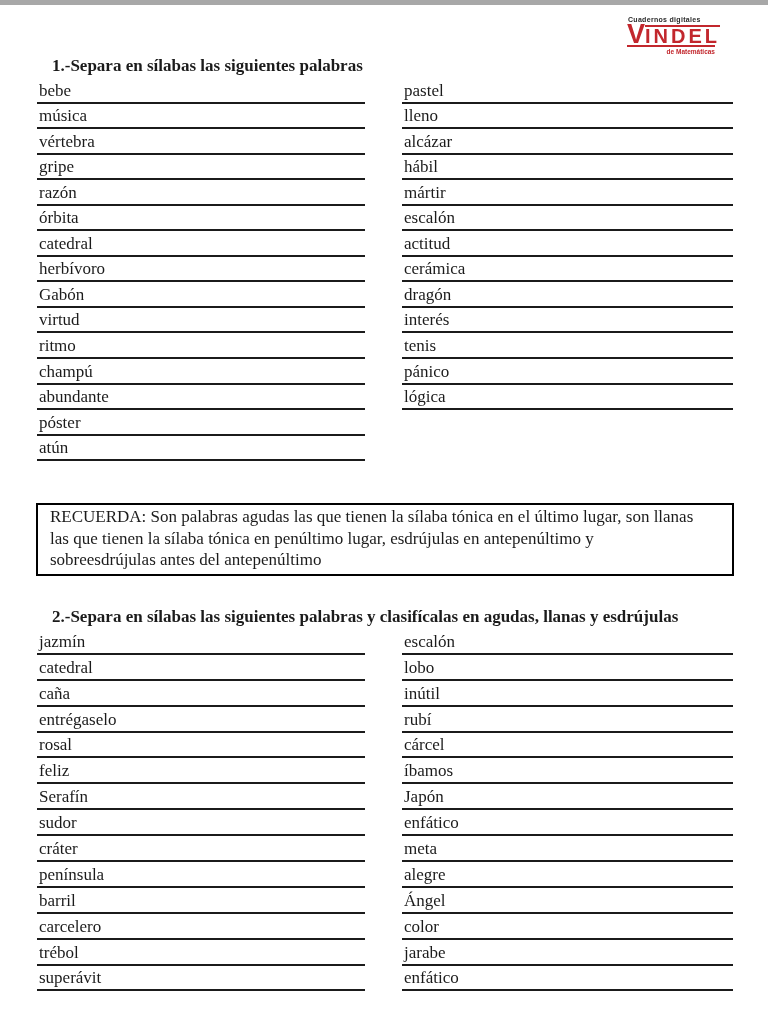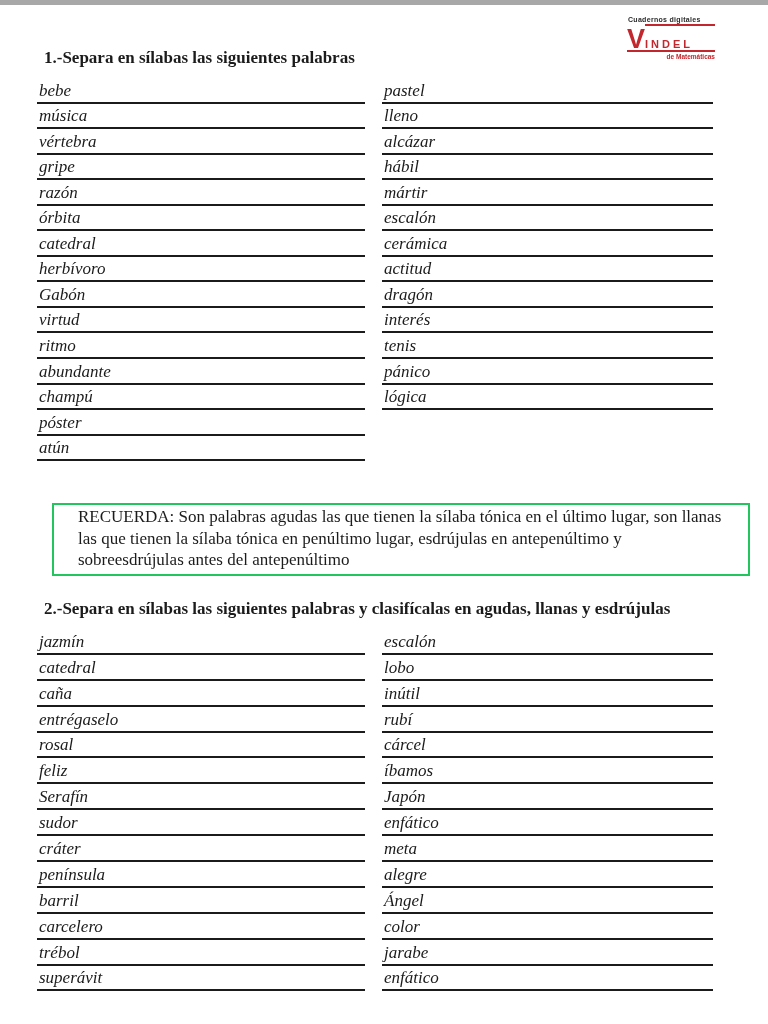--- a/index.html
+++ b/index.html
@@ -45,54 +45,53 @@
     padding-bottom: 1px;
     line-height: 0.8;
     margin-top: 1px;
   }
   .logo-v {
     font-size: 27px;
     font-weight: bold;
     line-height: 0.75;
   }
   .logo-rest {
-    font-size: 11px;
+    font-size: 20px;
     font-weight: bold;
     letter-spacing: 3px;
     border-top: 2px solid #c2272d;
-    padding-top: 14px;
+    padding-top: 1px;
     flex: 1;
   }
   .logo-sub {
     font-size: 6.5px;
     font-weight: bold;
     color: #c2272d;
     text-align: right;
     margin-top: 1px;
   }
   
   .ex-title {
     position: absolute;
     left: 40px;
-    margin: 4px;
+    margin: 12px;
     font-size: 17px;
     font-weight: bold;
     white-space: nowrap;
   }
   .t1 { top: 44px; }
   .t2 { top: 595px; }
   
   .word-grid {
     position: absolute;
     left: 37px;
     width: 698px;
     display: grid;
     grid-template-columns: 328px 331px;
-    column-gap: 17px;
-    font-style: italic;
+    column-gap: 37px;
   }
   .ex1 { top: 78px; }
   .ex2 { top: 629px; }
   .word-row {
     box-sizing: border-box;
     border-bottom: 2px solid #1b1b1b;
     display: flex;
     align-items: flex-end;
   }
   .ex1 .word-row { height: 25.55px; }
@@ -104,25 +103,24 @@
     white-space: nowrap;
   }
   .blank { flex: 1; }
   
   .recuerda-box {
     position: absolute;
     top: 503px;
     left: 36px;
     width: 698px;
     box-sizing: border-box;
-    border: 2px solid #22c55e;
-    padding: 1px 6px 3px 24px;
+    border: 2px solid #000000;
+    padding: 1px 6px 3px 12px;
     font-size: 17px;
     line-height: 21.5px;
-    margin-left: 16px;
   }
 </style>
 </head>
 <body>
 
 <div class="page">
 
   <div class="scan-edge"></div>
 
   <div class="logo">
@@ -188,26 +186,26 @@
           <span class="word">virtud</span>
           <span class="blank"></span>
         </div>
 
         <div class="word-row">
           <span class="word">ritmo</span>
           <span class="blank"></span>
         </div>
 
         <div class="word-row">
+          <span class="word">champú</span>
+          <span class="blank"></span>
+        </div>
+
+        <div class="word-row">
           <span class="word">abundante</span>
-          <span class="blank"></span>
-        </div>
-
-        <div class="word-row">
-          <span class="word">champú</span>
           <span class="blank"></span>
         </div>
 
         <div class="word-row">
           <span class="word">póster</span>
           <span class="blank"></span>
         </div>
 
         <div class="word-row">
           <span class="word">atún</span>
@@ -241,26 +239,26 @@
           <span class="blank"></span>
         </div>
 
 
         <div class="word-row">
           <span class="word">escalón</span>
           <span class="blank"></span>
         </div>
 
         <div class="word-row">
+          <span class="word">actitud</span>
+          <span class="blank"></span>
+        </div>
+
+        <div class="word-row">
           <span class="word">cerámica</span>
-          <span class="blank"></span>
-        </div>
-
-        <div class="word-row">
-          <span class="word">actitud</span>
           <span class="blank"></span>
         </div>
 
         <div class="word-row">
           <span class="word">dragón</span>
           <span class="blank"></span>
         </div>
 
         <div class="word-row">
           <span class="word">interés</span>

